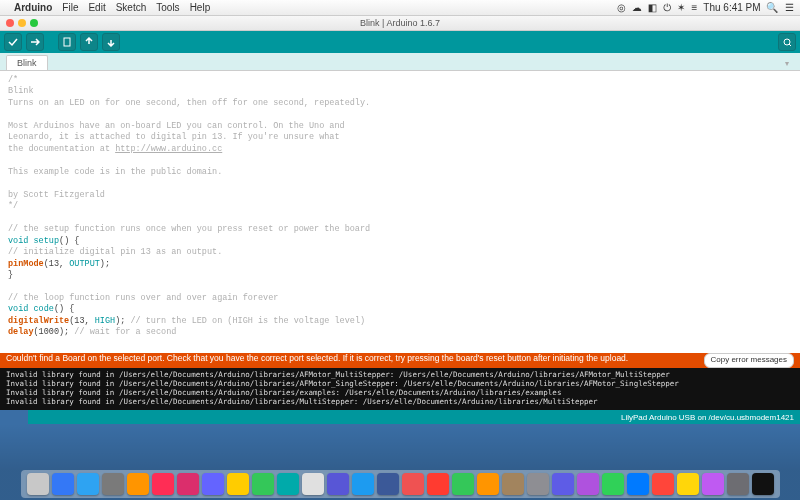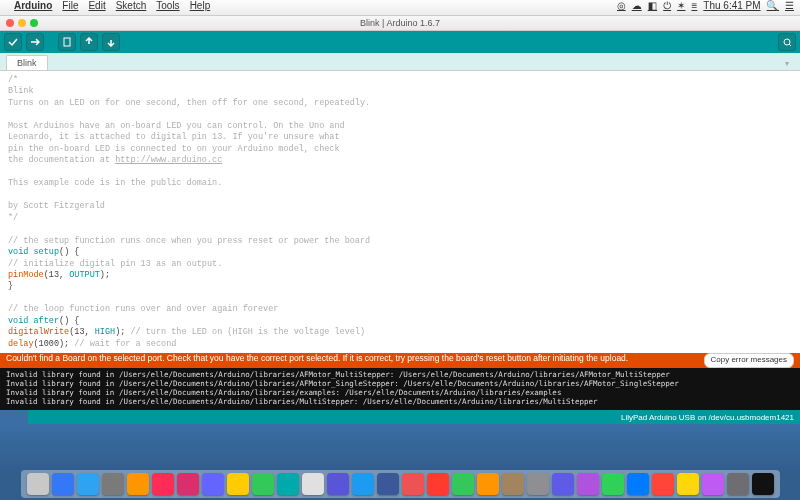--- a/index.html
+++ b/index.html
@@ -1,18 +1,18 @@
 <!DOCTYPE html>
 <html><head>
 <meta charset="utf-8">
 <style>
 * { margin: 0; padding: 0; box-sizing: border-box; }
 body { width: 800px; height: 500px; font-family: "Helvetica Neue", Arial, sans-serif; font-size: 10px; overflow: hidden; background: #3a6ea5; position: relative; }
 
-.menubar { height: 16px; background: linear-gradient(#fdfdfd,#ececec); display: flex; padding: 0 6px; border-bottom: 1px solid #ccc; font-size: 10px; color: #333; text-decoration: underline; }
+.menubar { height: 16px; background: linear-gradient(#fdfdfd,#ececec); display: flex; align-items: center; padding: 0 6px; border-bottom: 1px solid #ccc; font-size: 10px; color: #333; }
 .menubar .apple { margin-right: 8px; }
 .menubar .menu-item { margin-right: 10px; }
 .menubar .spacer { flex: 1; }
 .menubar .tray { display: flex; gap: 6px; color: #333; }
 
 .window-title { height: 15px; background: linear-gradient(#f7f7f7,#e8e8e8); text-align: center; font-size: 9px; color: #555; line-height: 15px; border-bottom: 1px solid #ccc; position: relative; }
 .traffic { position: absolute; left: 6px; top: 3px; display: flex; gap: 4px; }
 .traffic span { width: 8px; height: 8px; border-radius: 50%; display: inline-block; }
 .tr { background: #ff5f56; } .ty { background: #ffbd2e; } .tg { background: #27c93f; }
 
@@ -21,21 +21,21 @@
 .tbtn svg { width: 10px; height: 10px; fill: #fff; }
 .toolbar .spacer { flex: 1; }
 
 .tabbar { height: 18px; background: #d8f0f0; display: flex; align-items: flex-end; padding-left: 6px; border-bottom: 1px solid #ccc; }
 .tab { background: #fff; border: 1px solid #ccc; border-bottom: none; padding: 2px 10px; font-size: 9px; color: #555; border-radius: 2px 2px 0 0; }
 .tab.drop::after { content:"▾"; font-size:8px; margin-left:4px; color:#aaa;}
 
 .editor { background: #fff; height: 282px; overflow: hidden; padding: 4px 8px; font-family: Monaco, "Courier New", monospace; font-size: 8.5px; line-height: 1.35; color: #444; }
 .c-comment { color: #b0b0b0; }
 .c-kw { color: #00979d; }
-.c-func { color: #d35400; }
+.c-func { color: #d35400; font-weight: bold; }
 .c-const { color: #00979d; }
 .c-link { text-decoration: underline; }
 
 .errorbar { height: 15px; background: #e34c00; color: #fff; font-size: 8.5px; display: flex; padding: 0 6px; }
 .errorbar .spacer { flex: 1; }
 .copybtn { background: #fff; color: #333; font-size: 8px; padding: 1px 6px; border: 1px solid #ccc; border-radius: 6px; }
 
 .console { height: 42px; background: #111; color: #ddd; font-family: Monaco, monospace; font-size: 7.5px; padding: 2px 6px; overflow: hidden; }
 .console .line { white-space: nowrap; }
 
@@ -123,37 +123,36 @@
 </div>
 
 <div class="editor">
 <div class="c-comment">
 <div>/*</div>
 <div>  Blink</div>
 <div>  Turns on an LED on for one second, then off for one second, repeatedly.</div>
 <div>&nbsp;</div>
 <div>  Most Arduinos have an on-board LED you can control. On the Uno and</div>
 <div>  Leonardo, it is attached to digital pin 13. If you're unsure what</div>
-<div>  pin the on-board LED is connected to on your Arduino model, check</div>
 <div><span>  the documentation at </span><span class="c-link">http://www.arduino.cc</span></div>
 <div>&nbsp;</div>
 <div>  This example code is in the public domain.</div>
 <div>&nbsp;</div>
 <div>  by Scott Fitzgerald</div>
 <div> */</div>
 </div>
 <div>&nbsp;</div>
 <div class="c-comment">// the setup function runs once when you press reset or power the board</div>
 <div><span class="c-kw">void</span> <span class="c-kw">setup</span><span>() {</span></div>
 <div class="c-comment">  // initialize digital pin 13 as an output.</div>
 <div>  <span class="c-func">pinMode</span><span>(13, </span><span class="c-const">OUTPUT</span><span>);</span></div>
 <div>}</div>
 <div>&nbsp;</div>
 <div class="c-comment">// the loop function runs over and over again forever</div>
-<div><span class="c-kw">void</span> <span class="c-kw">after</span><span>() {</span></div>
+<div><span class="c-kw">void</span> <span class="c-kw">code</span><span>() {</span></div>
 <div>  <span class="c-func">digitalWrite</span><span>(13, </span><span class="c-const">HIGH</span><span>);   </span><span class="c-comment">// turn the LED on (HIGH is the voltage level)</span></div>
 <div>  <span class="c-func">delay</span><span>(1000);              </span><span class="c-comment">// wait for a second</span></div>
 
 </div>
 
 <div class="errorbar">
   <span>Couldn't find a Board on the selected port. Check that you have the correct port selected.  If it is correct, try pressing the board's reset button after initiating the upload.</span>
   <span class="spacer"></span>
   <span class="copybtn">Copy error messages</span>
 </div>

